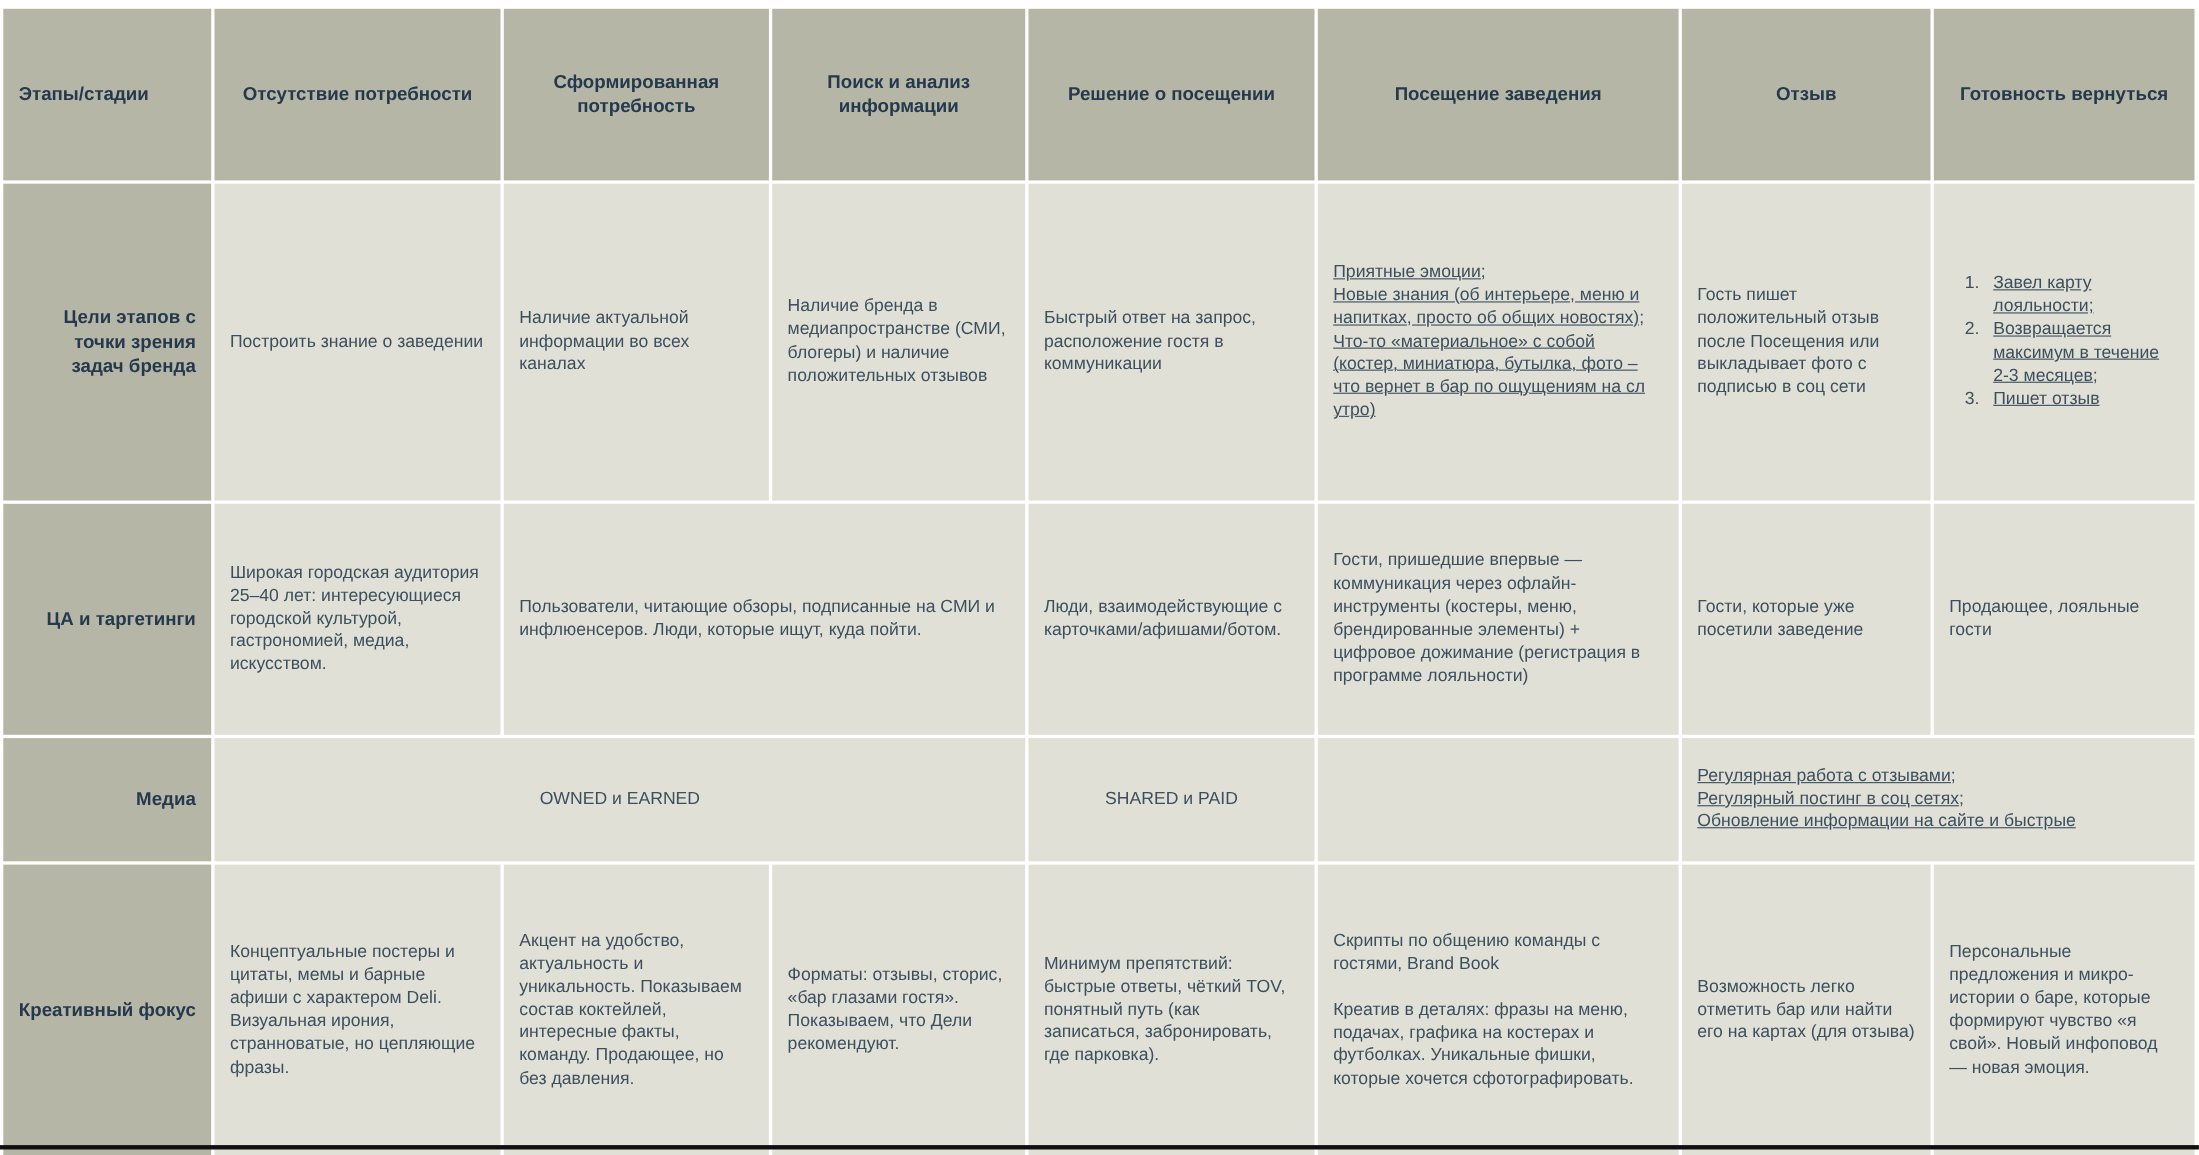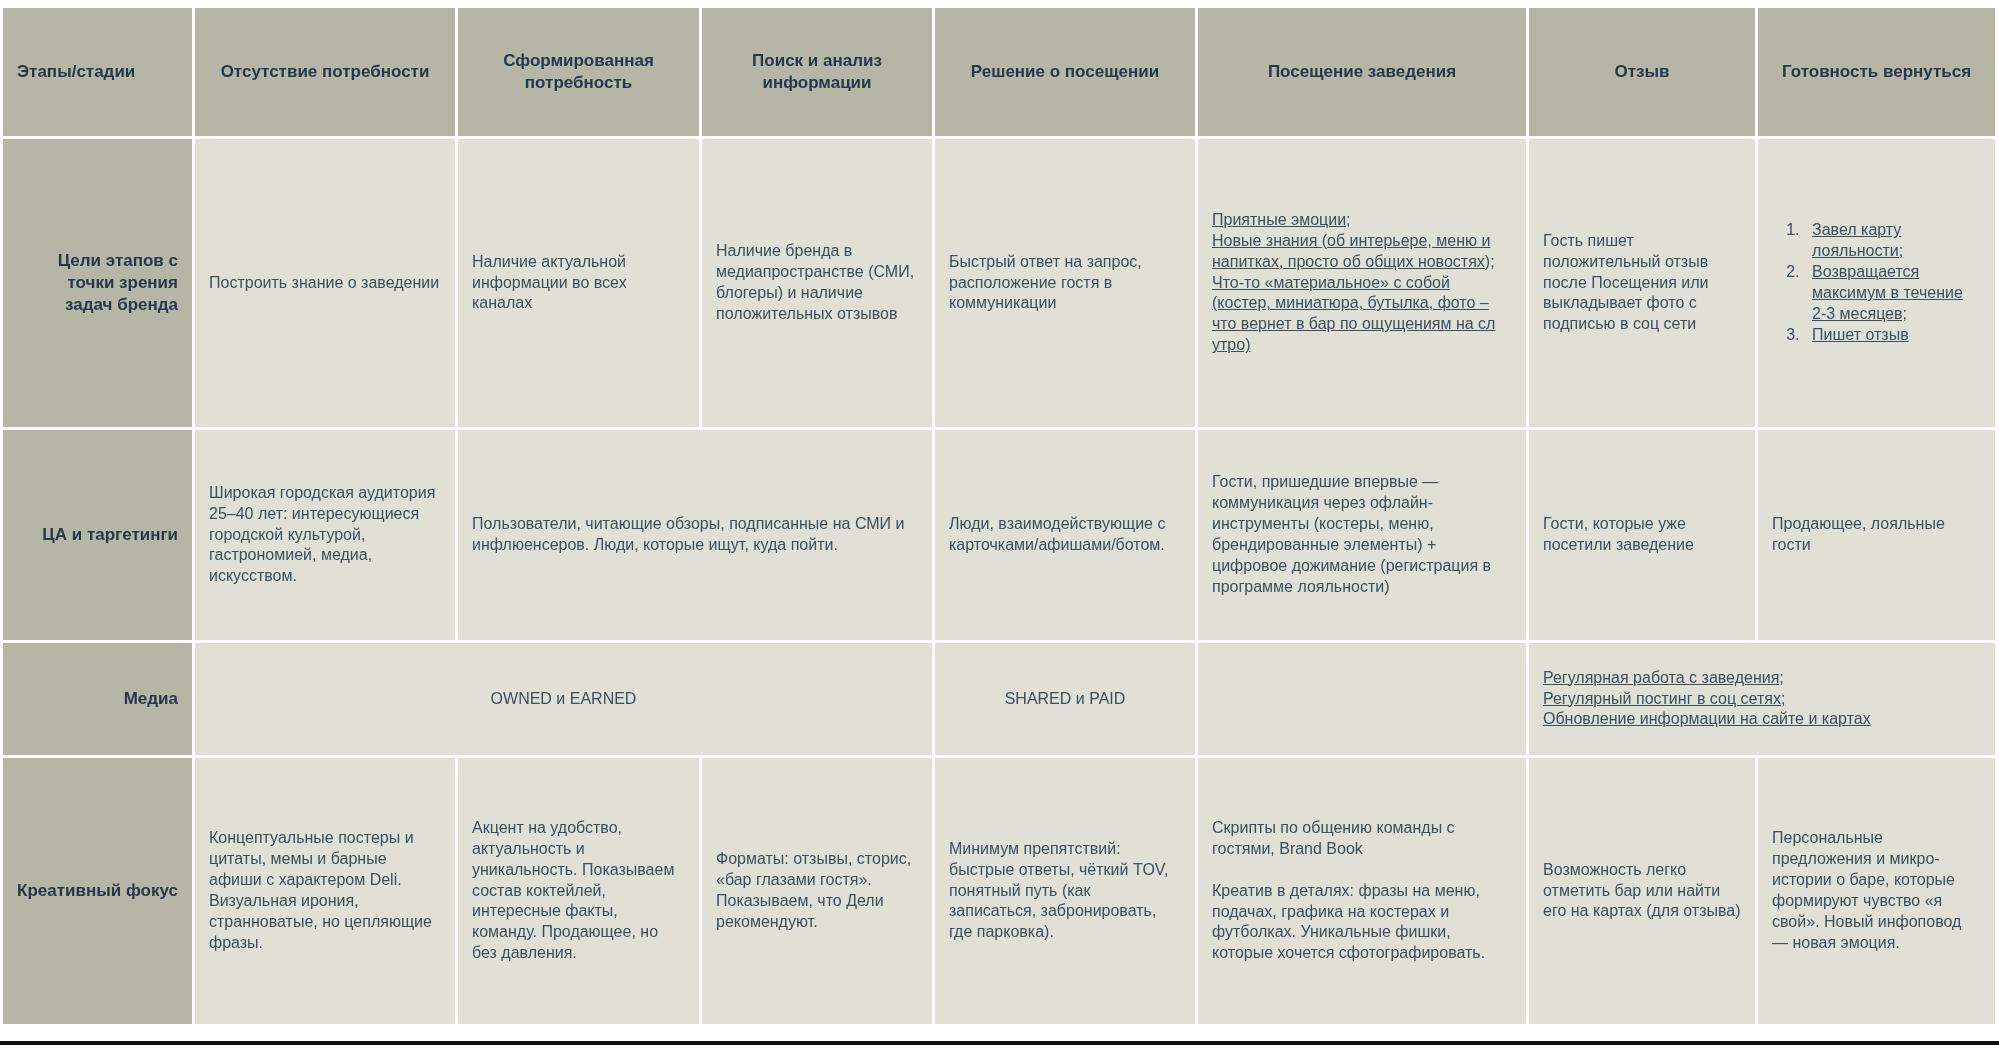--- a/index.html
+++ b/index.html
@@ -52,21 +52,21 @@
   }
   td.cell.center { text-align: center; }
   td.cell .line { margin: 0; text-decoration: underline; }
   td.cell .para + .para { margin-top: 21px; }
   td.cell ol {
     margin: 0;
     padding-left: 32px;
     text-decoration: underline;
   }
   td.cell ol li { padding-left: 8px; }
-  tr.rh-head  { height: 128px; }
+  tr.rh-head  { height: 156px; }
   tr.rh-goals { height: 288px; }
   tr.rh-aud   { height: 210px; }
   tr.rh-media { height: 112px; }
   tr.rh-crea  { height: 266px; }
   .rule {
     position: absolute;
     left: 0;
     top: 1036px;
     width: 1999px;
     height: 4px;
@@ -131,23 +131,23 @@
       <td class="cell">Гости, которые уже посетили заведение</td>
       <td class="cell">Продающее, лояльные гости</td>
     </tr>
 
     <tr class="rh-media">
       <th class="rowhd">Медиа</th>
       <td class="cell center" colspan="3">OWNED и EARNED</td>
       <td class="cell center">SHARED и PAID</td>
       <td class="cell"></td>
       <td class="cell" colspan="2">
-        <div class="line">Регулярная работа с заведения;</div>
+        <div class="line">Регулярная работа с отзывами;</div>
         <div class="line">Регулярный постинг в соц сетях;</div>
-        <div class="line">Обновление информации на сайте и картах</div>
+        <div class="line">Обновление информации на сайте и быстрые</div>
       </td>
     </tr>
 
     <tr class="rh-crea">
       <th class="rowhd">Креативный фокус</th>
       <td class="cell">Концептуальные постеры и цитаты, мемы и барные афиши с характером Deli. Визуальная ирония, странноватые, но цепляющие фразы.</td>
       <td class="cell">Акцент на удобство, актуальность и уникальность. Показываем состав коктейлей, интересные факты, команду. Продающее, но без давления.</td>
       <td class="cell">Форматы: отзывы, сторис, «бар глазами гостя». Показываем, что Дели рекомендуют.</td>
       <td class="cell">Минимум препятствий: быстрые ответы, чёткий TOV, понятный путь (как записаться, забронировать, где парковка).</td>
       <td class="cell">

